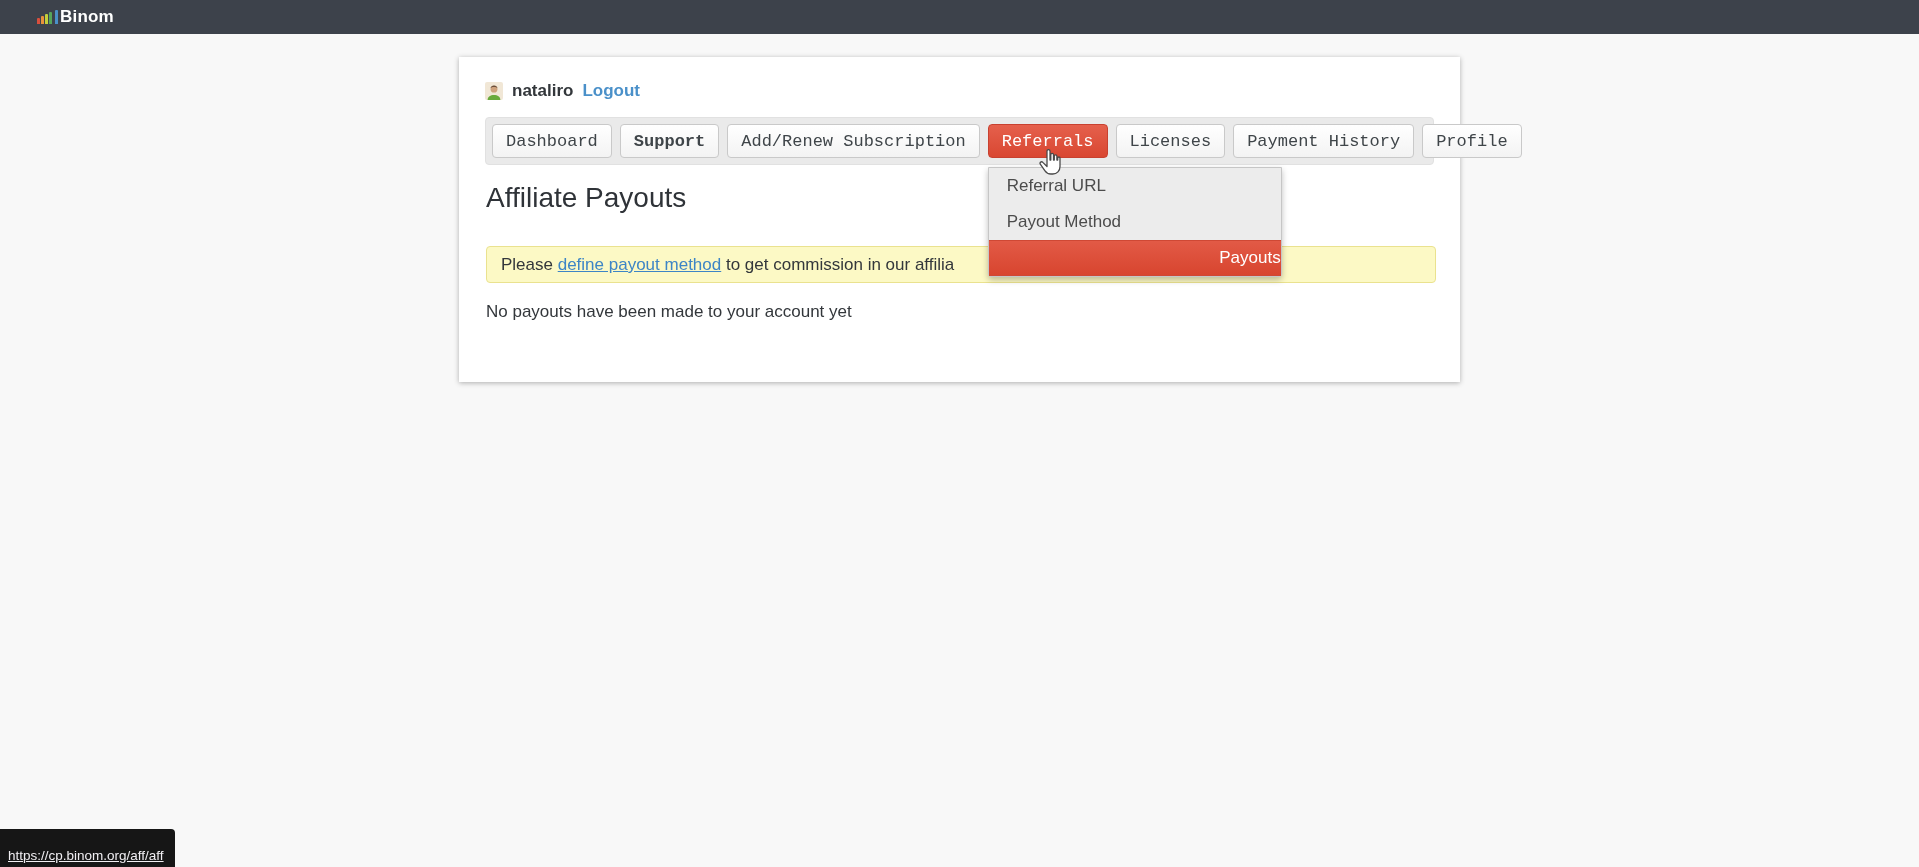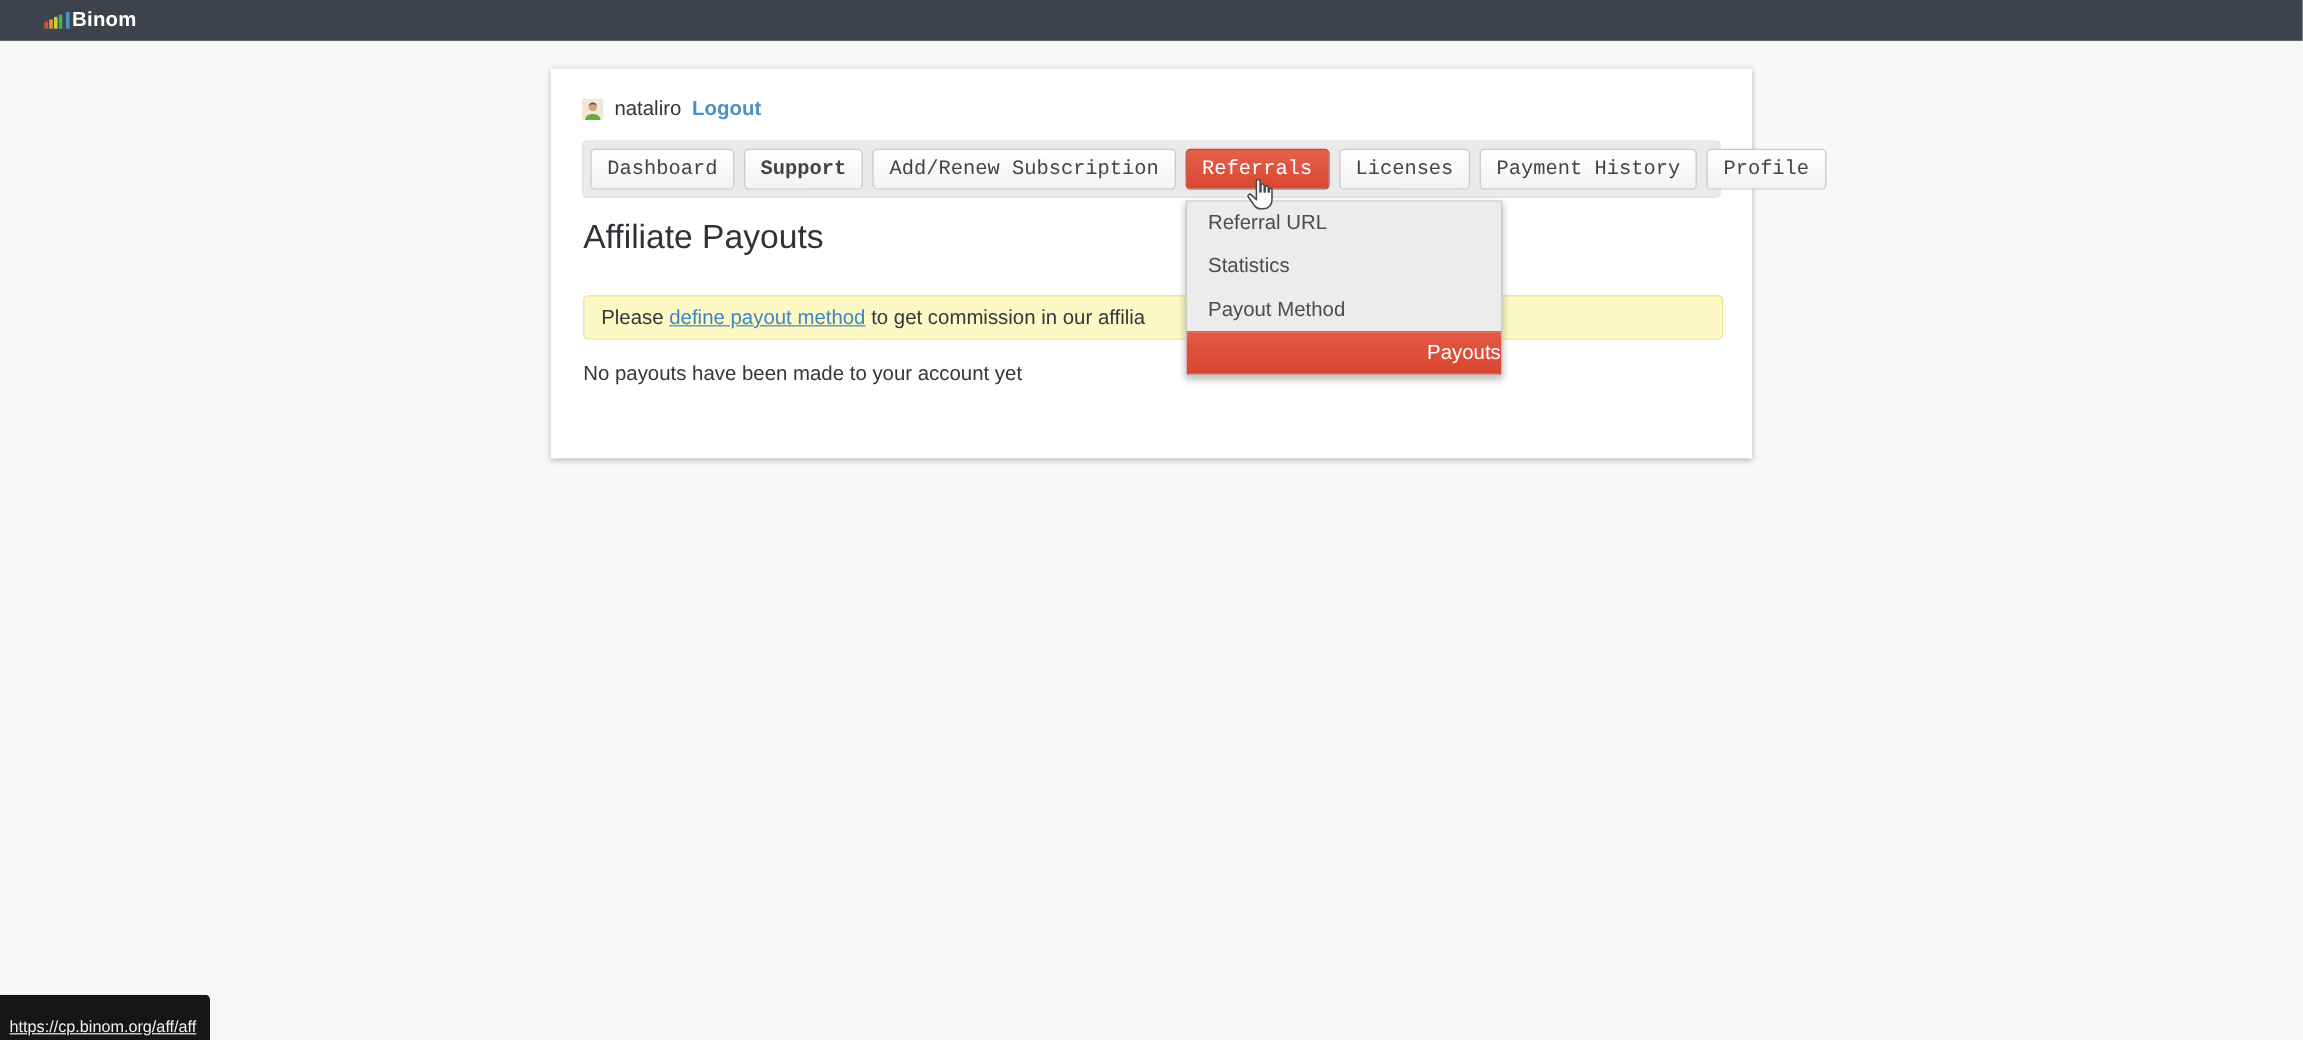--- a/index.html
+++ b/index.html
@@ -30,21 +30,21 @@
     position:absolute; left:459px; top:57px; width:1001px; height:325px;
     background:#fff; box-shadow:0 1px 5px rgba(0,0,0,.3);
   }
 
   
   .user-row {
     position:absolute; left:26px; top:24px; height:20px;
     display:flex; align-items:center; gap:9px;
   }
   .avatar { width:18px; height:18px; display:block; }
-  .user-name { font-size:17px; font-weight:400; color:#33373b; }
+  .user-name { font-size:17px; font-weight:700; color:#33373b; }
   .logout-link { font-size:17px; font-weight:700; color:#4a90c9; text-decoration:none; cursor:pointer; }
 
   
   .tabbar {
     position:absolute; left:26px; top:60px; width:949px; height:48px;
     background:#eaeaea; border:1px solid #e1e1e1; border-radius:4px;
     display:flex; align-items:center; padding:0 6px; gap:8px;
   }
   .tab-btn {
     height:34px; padding:0 13px; font-family:Liberation Mono, monospace; font-size:17px; color:#3f4549;
@@ -53,21 +53,21 @@
   }
   .tab-btn.bold { font-weight:700; }
   .tab-btn.active {
     background:linear-gradient(#e5604c,#d94732);
     border-color:#c84130; color:#fff;
   }
   .tab-wrap { position:relative; display:inline-block; }
 
   
   .dropdown {
-    position:absolute; top:43px; left:0; width:264px; z-index:20;
+    position:absolute; top:43px; left:0; width:294px; z-index:20;
     background:#ececec; border:1px solid #c6c6c6;
     box-shadow:0 3px 6px rgba(0,0,0,.25);
     border-radius:0 0 3px 3px;
   }
   .dd-item {
     height:36px; line-height:36px; padding-left:18px;
     font-size:17px; color:#4c4c4c; cursor:pointer; white-space:nowrap;
   }
   .dd-item.active {
     height:36px; line-height:34px;
@@ -138,21 +138,20 @@
   <div class="tabbar">
     <button class="tab-btn">Dashboard</button>
     <button class="tab-btn bold">Support</button>
     <button class="tab-btn">Add/Renew Subscription</button>
 
     <span class="tab-wrap">
       <button class="tab-btn active">Referrals</button>
 
       <div class="dropdown">
         <div class="dd-item">Referral URL</div>
-        <div class="dd-item">Statistics</div>
         <div class="dd-item">Payout Method</div>
         <div class="dd-item active">Payouts</div>
       </div>
 
       <svg class="cursor-icon" viewBox="0 0 24 28">
         <path d="M9 2.2C9 1.3 9.7.6 10.5.6S12 1.3 12 2.2V11h.8V5.8c0-.8.6-1.4 1.4-1.4.7 0 1.3.6 1.3 1.4V11h.8V7.2c0-.7.6-1.3 1.3-1.3s1.3.6 1.3 1.3V11h.8V9.2c0-.7.5-1.2 1.2-1.2.6 0 1.1.5 1.1 1.2v8.3c0 4.2-3 7.5-7.2 7.5h-1.9c-2.4 0-4.6-1.2-5.9-3.2l-4.7-6.6c-.5-.7-.3-1.6.4-2.1.7-.5 1.6-.3 2.1.3L9 17.5Z" fill="#ffffff" stroke="#4a4a4a" stroke-width="1.3" stroke-linejoin="round"></path>
       </svg>
     </span>
 
     <button class="tab-btn">Licenses</button>

